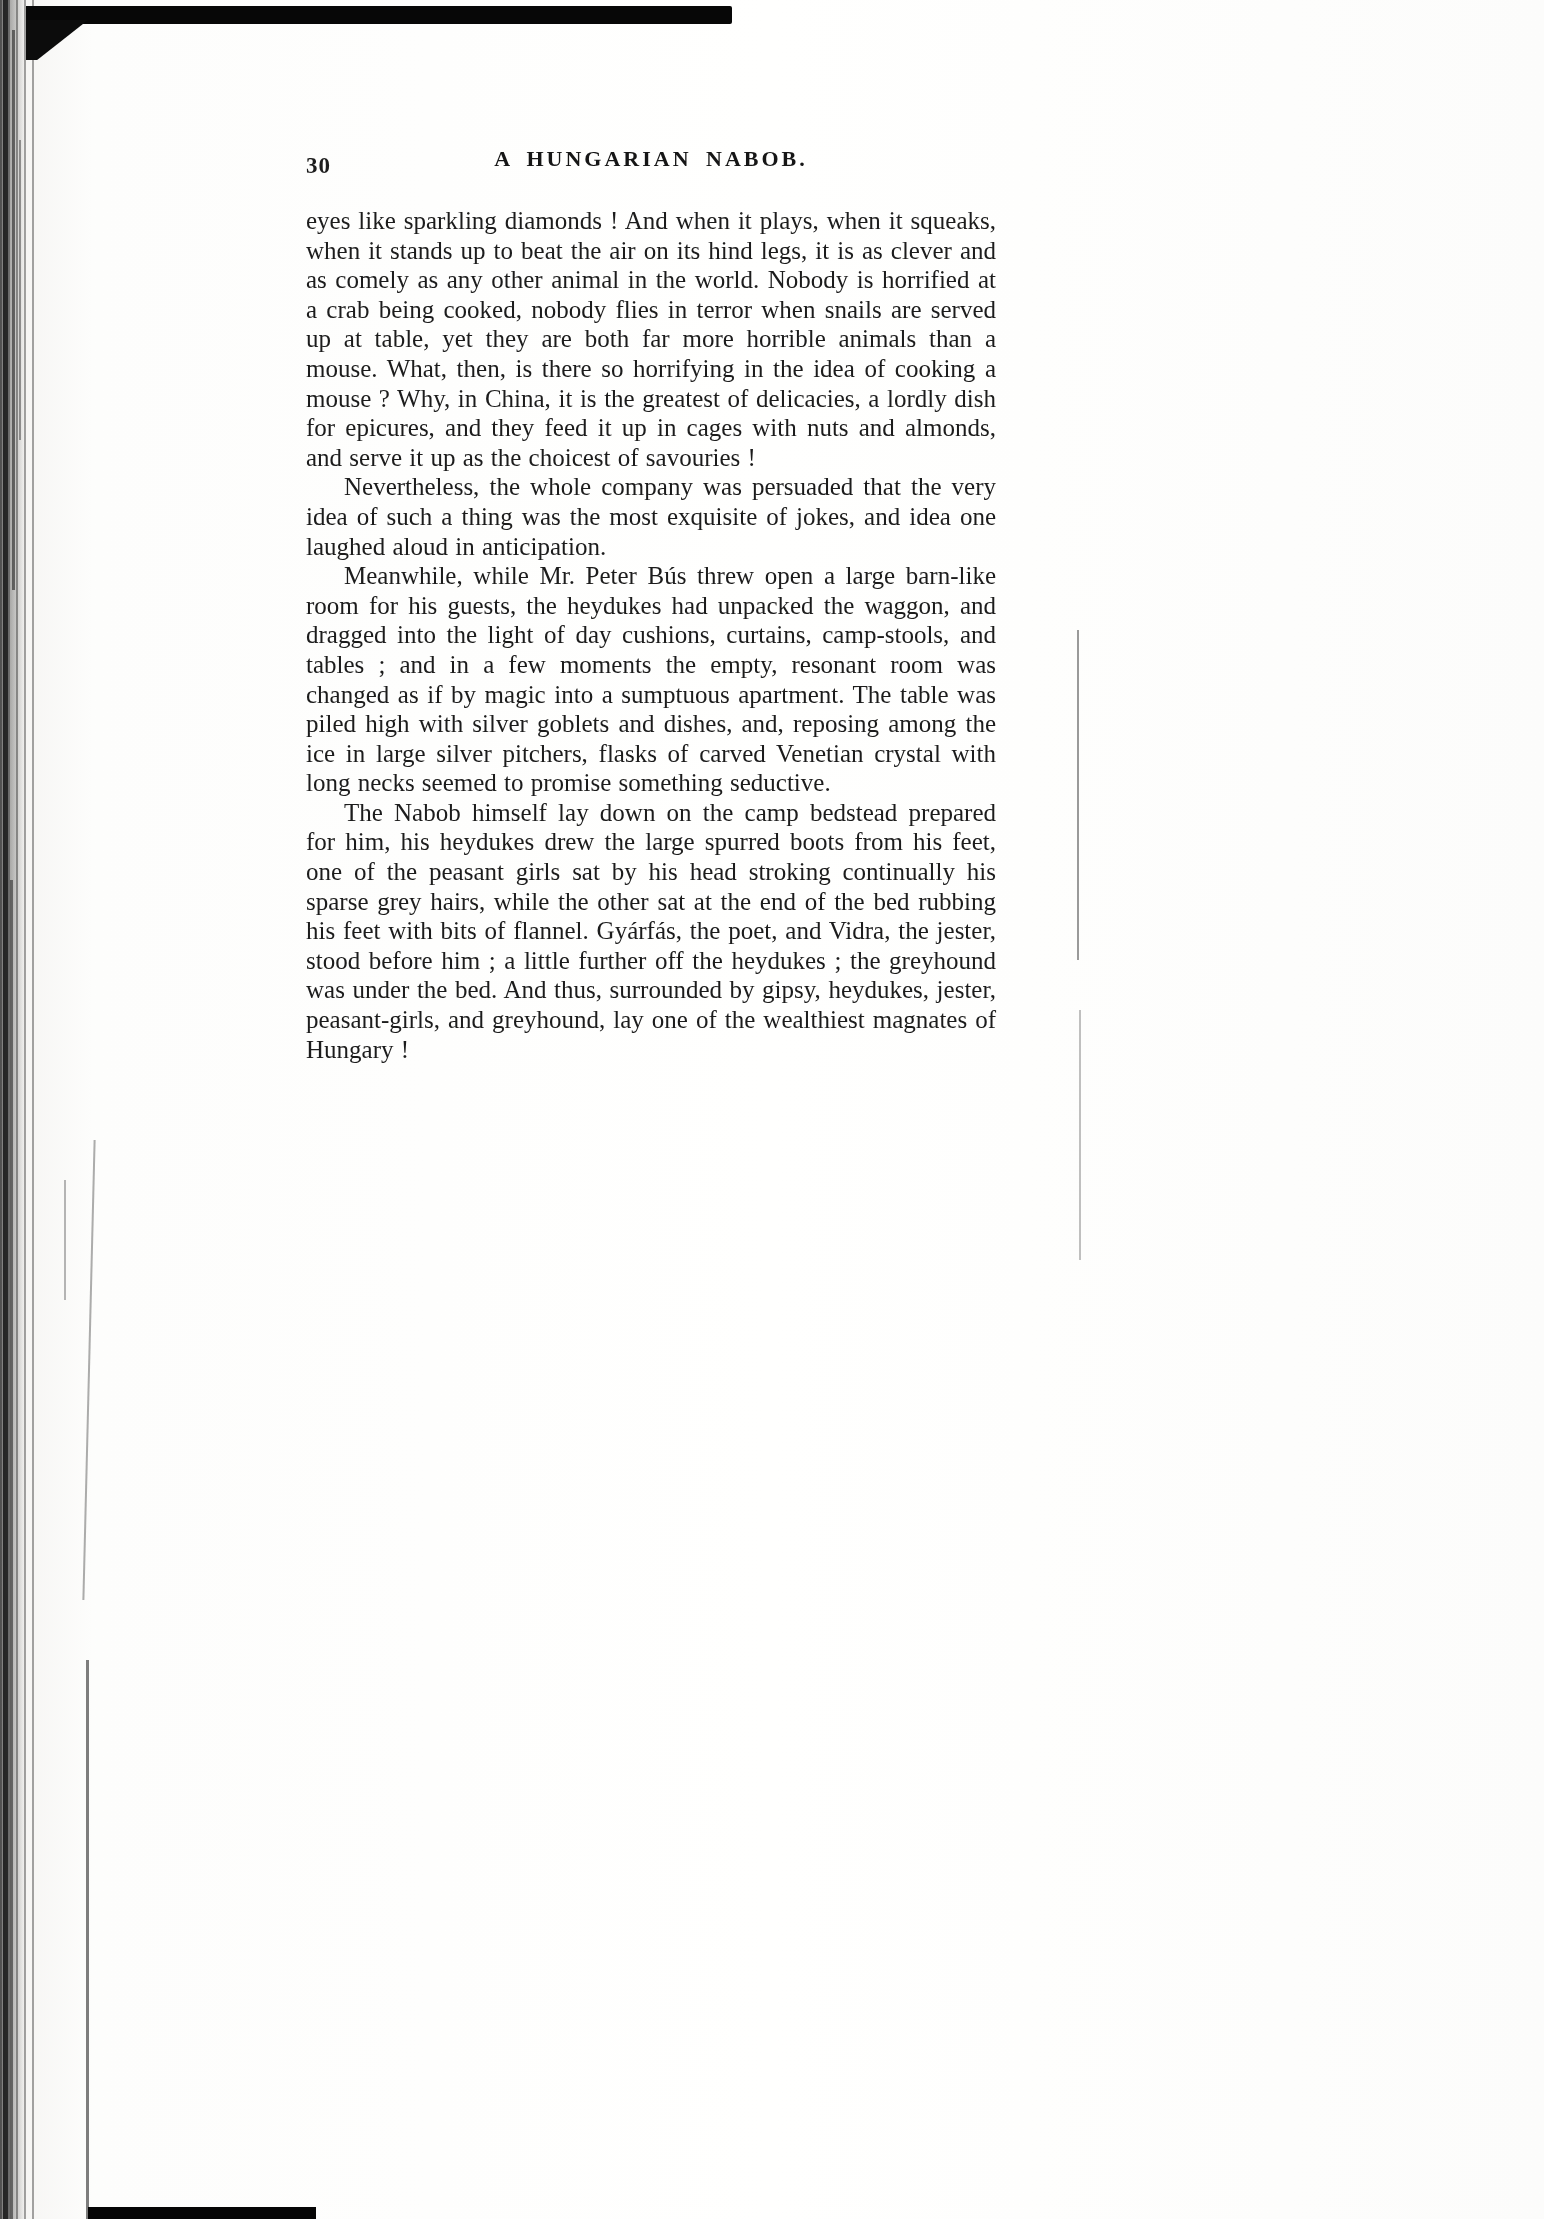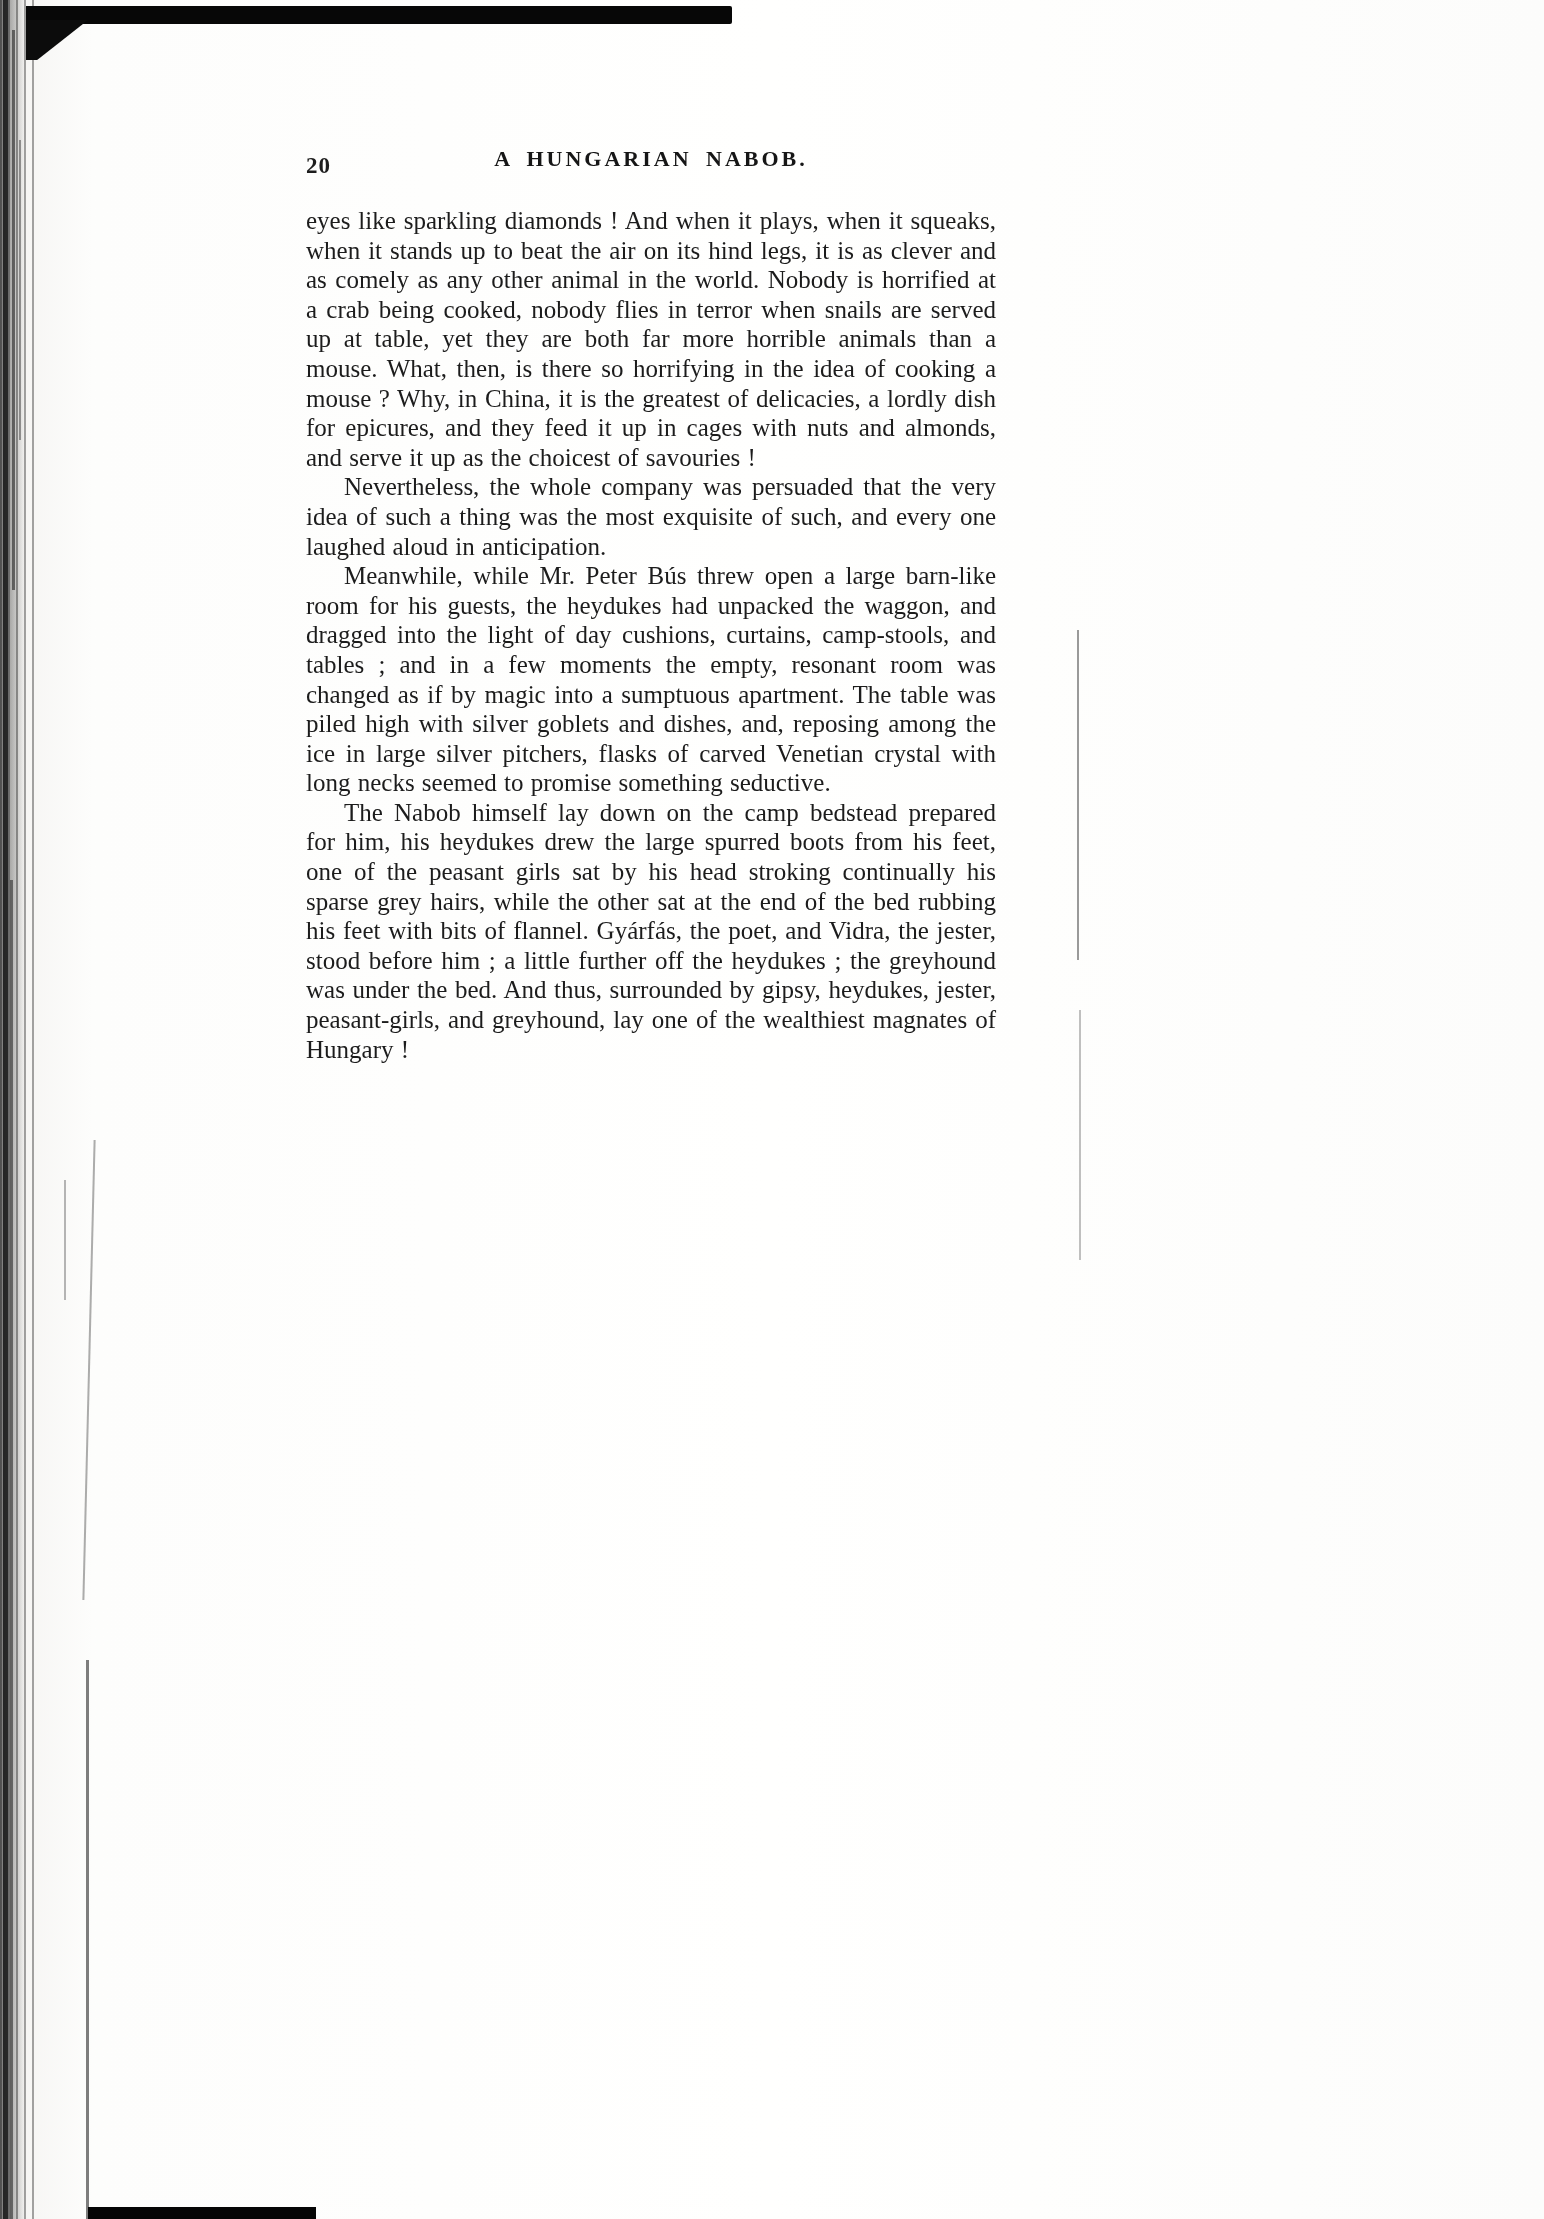--- a/index.html
+++ b/index.html
@@ -98,24 +98,24 @@
   <div class="artifact streak s5"></div>
   <div class="artifact streak s6"></div>
   <div class="artifact streak s7"></div>
   <div class="artifact r1"></div>
   <div class="artifact r2"></div>
   <div class="artifact top-bar"></div>
   <div class="artifact top-blob"></div>
   <div class="artifact bottom-bar"></div>
 
   <div class="header-row">
-    <span class="page-number">20</span>
+    <span class="page-number">30</span>
     <div class="running-header">A HUNGARIAN NABOB.</div>
   </div>
 
   <div class="text-block" id="paragraphs">
       <p class="para first">eyes like sparkling diamonds ! And when it plays, when it squeaks, when it stands up to beat the air on its hind legs, it is as clever and as comely as any other animal in the world. Nobody is horrified at a crab being cooked, nobody flies in terror when snails are served up at table, yet they are both far more horrible animals than a mouse. What, then, is there so horrifying in the idea of cooking a mouse ? Why, in China, it is the greatest of delicacies, a lordly dish for epicures, and they feed it up in cages with nuts and almonds, and serve it up as the choicest of savouries !</p>
-      <p class="para">Nevertheless, the whole company was persuaded that the very idea of such a thing was the most exquisite of such, and every one laughed aloud in anticipation.</p>
+      <p class="para">Nevertheless, the whole company was persuaded that the very idea of such a thing was the most exquisite of jokes, and idea one laughed aloud in anticipation.</p>
       <p class="para">Meanwhile, while Mr. Peter Bús threw open a large barn-like room for his guests, the heydukes had unpacked the waggon, and dragged into the light of day cushions, curtains, camp-stools, and tables ; and in a few moments the empty, resonant room was changed as if by magic into a sumptuous apartment. The table was piled high with silver goblets and dishes, and, reposing among the ice in large silver pitchers, flasks of carved Venetian crystal with long necks seemed to promise something seductive.</p>
       <p class="para">The Nabob himself lay down on the camp bedstead prepared for him, his heydukes drew the large spurred boots from his feet, one of the peasant girls sat by his head stroking continually his sparse grey hairs, while the other sat at the end of the bed rubbing his feet with bits of flannel. Gyárfás, the poet, and Vidra, the jester, stood before him ; a little further off the heydukes ; the greyhound was under the bed. And thus, surrounded by gipsy, heydukes, jester, peasant-girls, and greyhound, lay one of the wealthiest magnates of Hungary !</p>
     </div>
 
 </div>
 
 </body></html>

